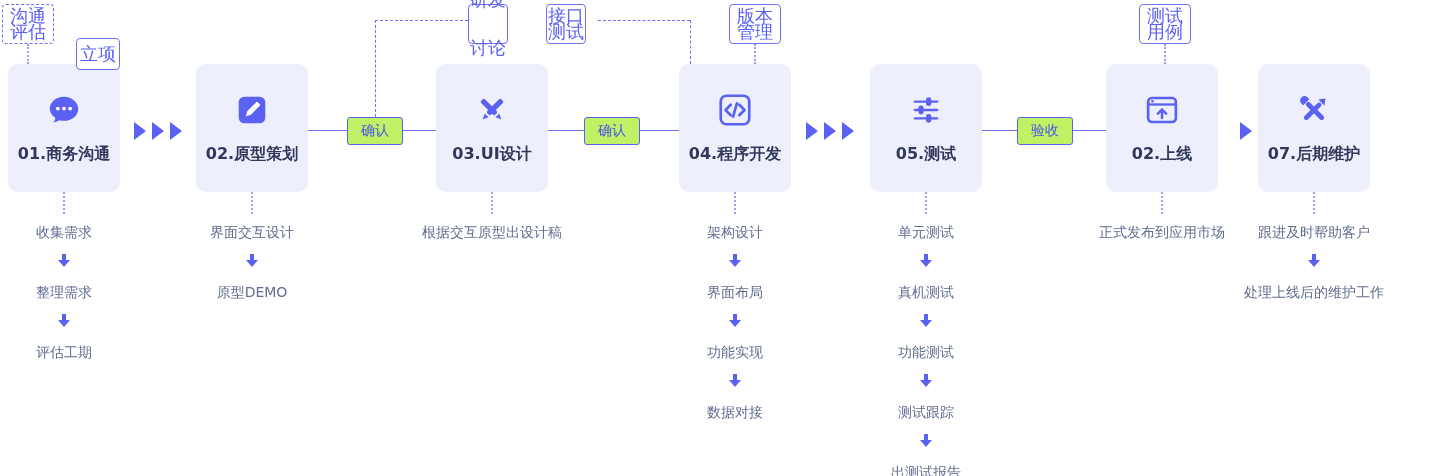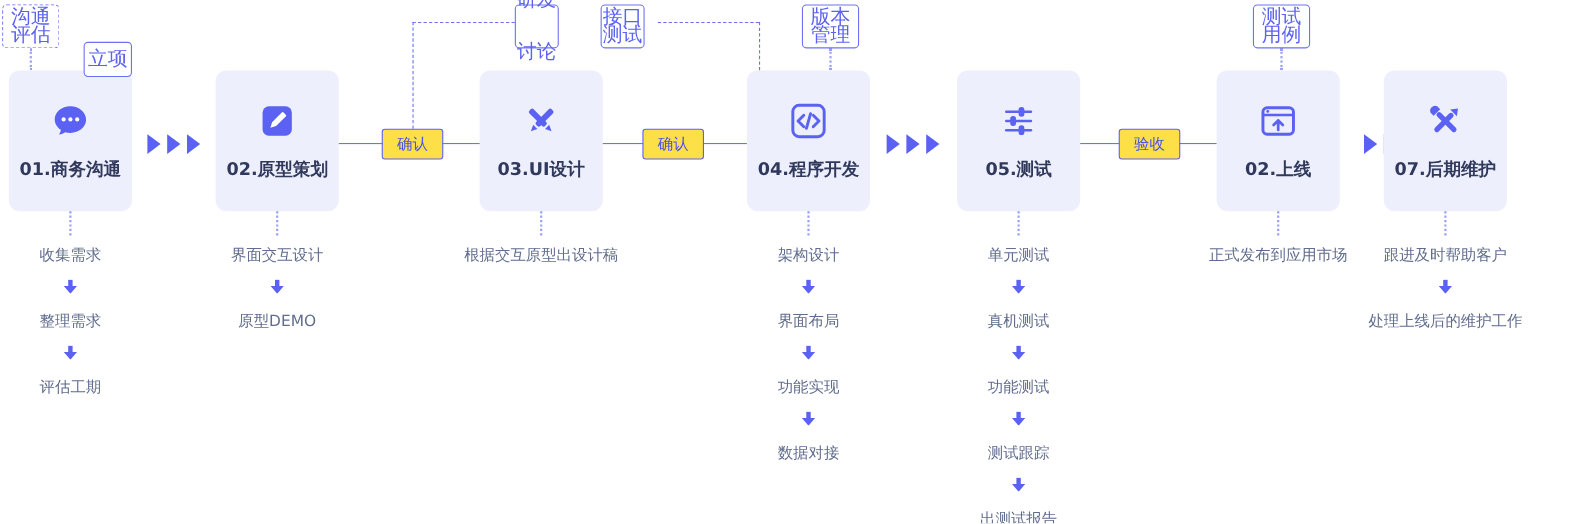--- a/index.html
+++ b/index.html
@@ -33,21 +33,21 @@
     line-height:16px; white-space:nowrap; }
   .tag.dashed { border-style:dashed; }
 
   
   .vline  { position:absolute; width:0; border-left:2px dotted #9ba0f7; }
   .dash-h { position:absolute; height:0; border-top:1px dashed #6d72f4; }
   .dash-v { position:absolute; width:0;  border-left:1px dashed #6d72f4; }
   .hline  { position:absolute; top:130px; height:1px; background:#6d72f4; z-index:1; }
 
   .conn-label { position:absolute; top:117px; width:56px; height:28px; z-index:2;
-    background:#fde047; border:1px solid #5b61f2; border-radius:3px;
+    background:#bef264; border:1px solid #5b61f2; border-radius:3px;
     color:#4c52ee; font-size:14px; display:flex; align-items:center; justify-content:center; }
 
   .chevrons { position:absolute; top:122px; display:flex; gap:6px; }
   .chev { width:0; height:0; border-top:9px solid transparent;
     border-bottom:9px solid transparent; border-left:12px solid #5b61f2; }
 </style>
 </head>
 <body>
 
 <div class="canvas">

